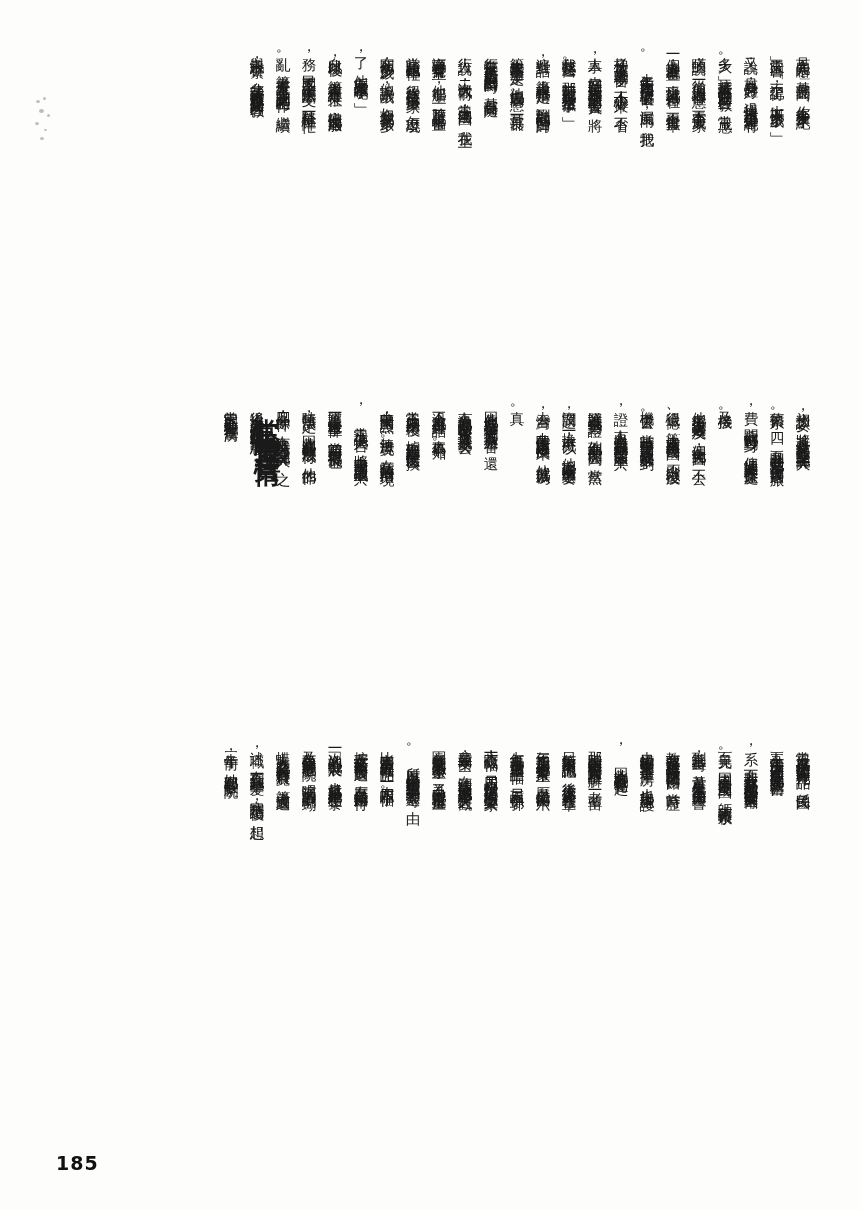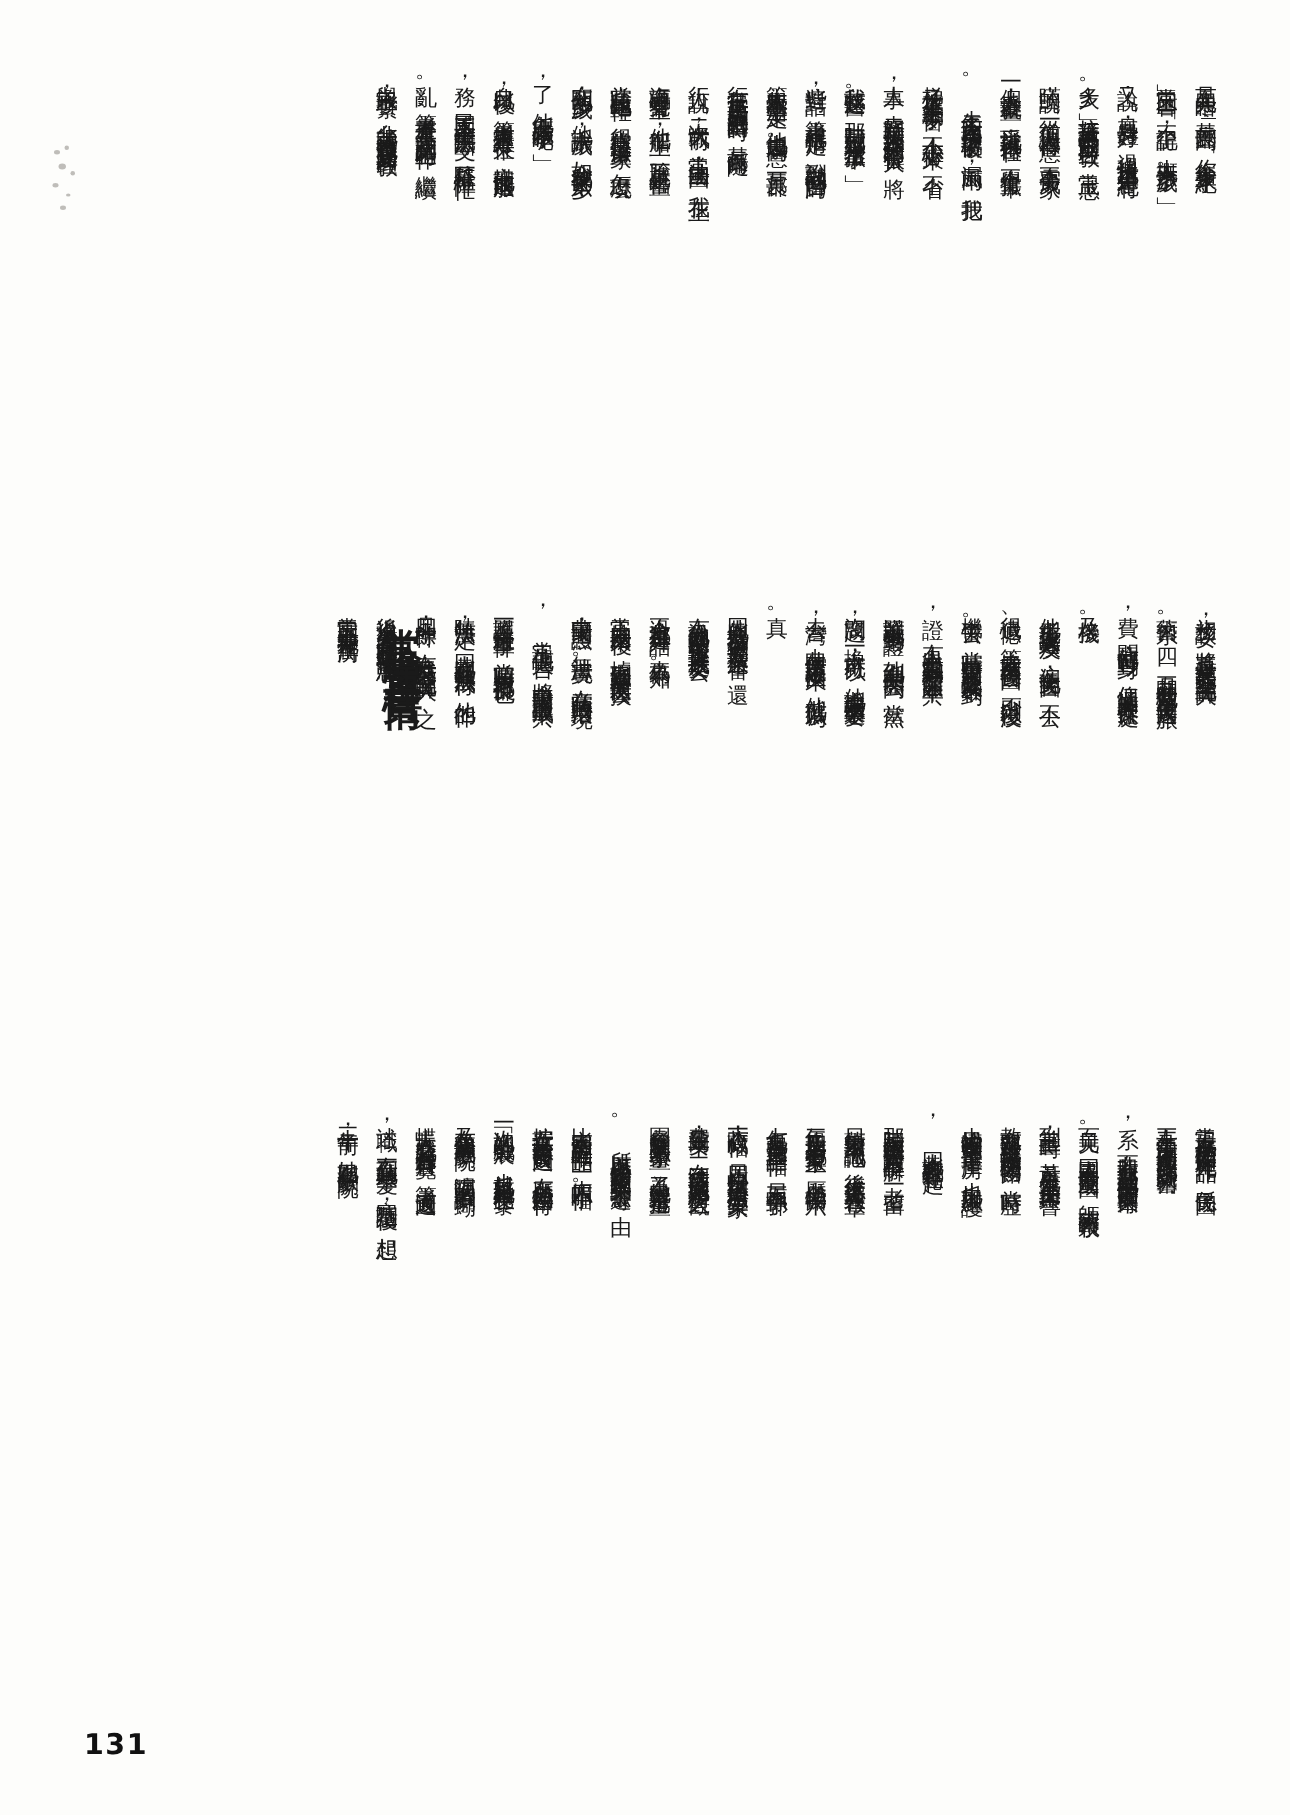--- a/index.html
+++ b/index.html
@@ -204,14 +204,14 @@
       <div class="col" style="height: 330px; width: 26px;">。所以歷史博物館後來又收到郭子杰寄還。由</div>
       <div class="col" style="height: 330px; width: 26px;">比京寄回常玉的五幅作品，一大幅四小幅。</div>
       <div class="col" style="height: 330px; width: 26px;">按費女士於數年前曾返國，在歷史博物館舉行</div>
       <div class="col" style="height: 330px; width: 26px;">一次她的「戲裝展」，也就是將她早年在巴黎</div>
       <div class="col" style="height: 330px; width: 26px;">及布魯塞爾等地歌劇院，演唱過的名歌劇「蝴</div>
       <div class="col" style="height: 330px; width: 26px;">蝶夫人」之戲裝及照片資料展覽。筆者適返國</div>
       <div class="col" style="height: 330px; width: 26px;">述職，在看到她一頭華髮，寒喧話別後，想起</div>
       <div class="col" style="height: 330px; width: 26px;">三十年前，她在巴黎歌劇院</div>
     </div>
 
-  <div class="folio">131</div>
+  <div class="folio">185</div>
 </div>
 
 </body></html>

